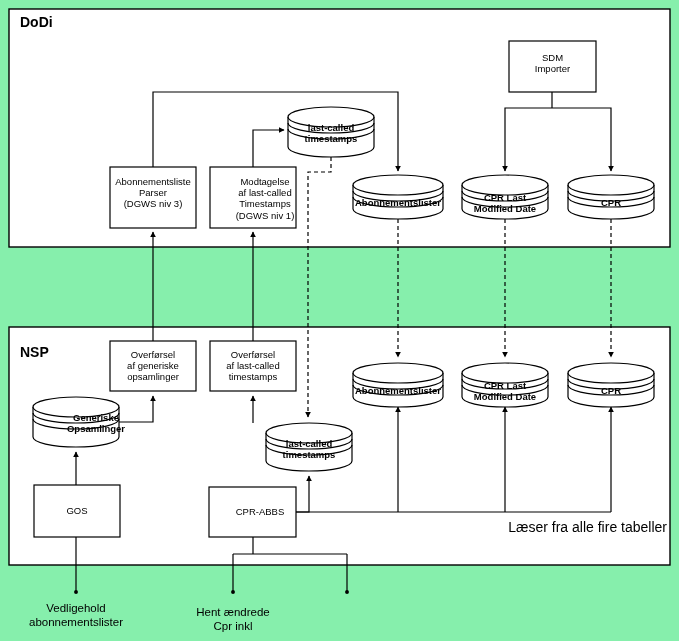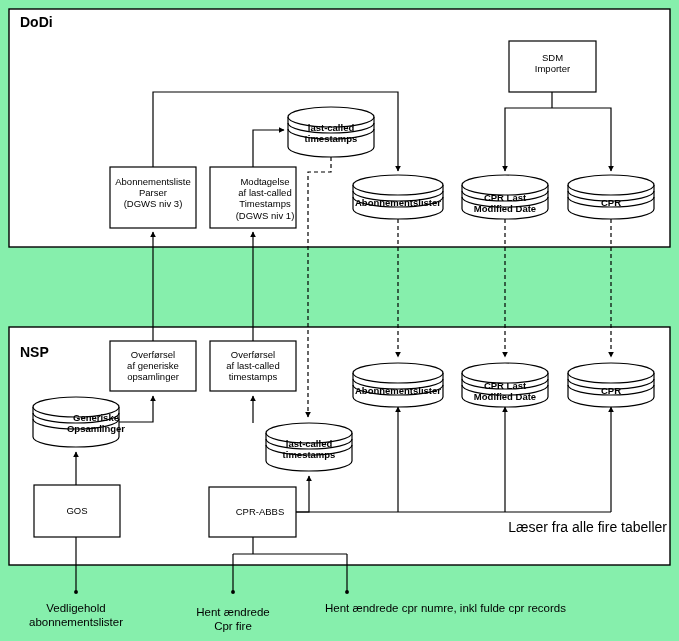--- a/index.html
+++ b/index.html
@@ -234,16 +234,15 @@
   <div class="lbl db-label" style="left:351px; top:385px; width:94px;">Abonnementslister</div>
   <div class="lbl db-label" style="left:462px; top:380px; width:86px;">CPR Last
 Modified Date</div>
   <div class="lbl db-label" style="left:568px; top:385px; width:86px;">CPR</div>
 
   <div class="lbl note-label" style="left:427px; top:519px; width:240px;">Læser fra alle fire tabeller</div>
 
   <div class="lbl flow-label" style="left:6px; top:602px; width:140px;">Vedligehold
 abonnementslister</div>
   <div class="lbl flow-label" style="left:173px; top:606px; width:120px;">Hent ændrede
-Cpr fire</div>
-  <div class="lbl flow-label" style="left:325px; top:602px; width:300px; text-align:left;">Hent ændrede cpr numre, inkl fulde cpr records</div>
+Cpr inkl</div>
 
 </div>
 
 </body></html>

